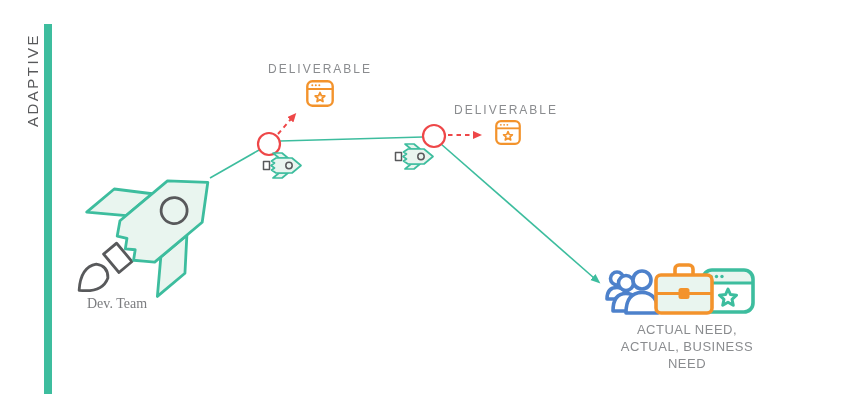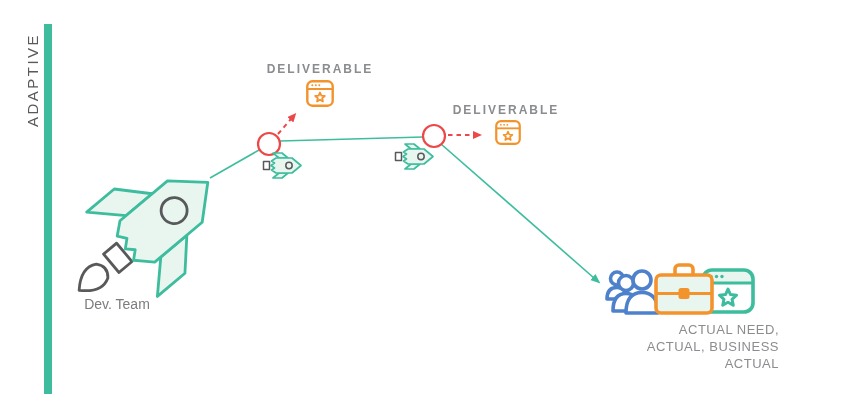--- a/index.html
+++ b/index.html
@@ -16,26 +16,26 @@
   svg{overflow:visible;display:block;}
 
   .adaptive-bar{left:44px;top:24px;width:8px;height:370px;background:var(--teal);}
   .adaptive-label{
     left:-33px;top:72px;width:132px;height:16px;
     transform:rotate(-90deg);
     font-size:15px;letter-spacing:2.5px;color:var(--ink);
     text-align:center;line-height:16px;white-space:nowrap;
   }
   .dev-team-label{left:72px;top:296px;width:90px;text-align:center;
-    font-size:14px;color:var(--graytext);}
+    font-size:14px;color:var(--graytext);font-family:Liberation Serif, serif;}
   .deliv-label{width:140px;text-align:center;font-size:12px;letter-spacing:2px;
-    color:var(--label);white-space:nowrap;font-weight:bold;}
+    color:var(--label);white-space:nowrap;}
   .deliv-label.one{left:250px;top:62px;}
   .deliv-label.two{left:436px;top:103px;}
-  .outcome-label{left:595px;top:321px;width:184px;text-align:right;
+  .outcome-label{left:595px;top:321px;width:184px;text-align:center;
     font-size:13px;letter-spacing:0.5px;color:var(--label);line-height:17px;}
 </style>
 </head>
 <body>
 
 <div class="canvas">
 
   <div class="abs adaptive-bar"></div>
   <div class="abs adaptive-label">ADAPTIVE</div>
 
@@ -132,16 +132,16 @@
   </svg>
   <svg class="abs" style="left:654px;top:263px;z-index:2" width="60" height="52" viewBox="0 0 60 52">
     <rect x="21" y="2" width="18" height="14" rx="4" class="so fw" stroke-width="3.6"></rect>
     <rect x="2" y="12" width="56" height="38" rx="5" class="so fm" stroke-width="3.6"></rect>
     <line x1="2" y1="30.5" x2="58" y2="30.5" class="so" stroke-width="3"></line>
     <rect x="24.5" y="25" width="11" height="11" rx="2.5" class="fo"></rect>
   </svg>
   <div class="abs outcome-label">
     <div>ACTUAL NEED,</div>
     <div>ACTUAL, BUSINESS</div>
-    <div>ACTUAL</div>
+    <div>NEED</div>
   </div>
 
 </div>
 
 </body></html>

